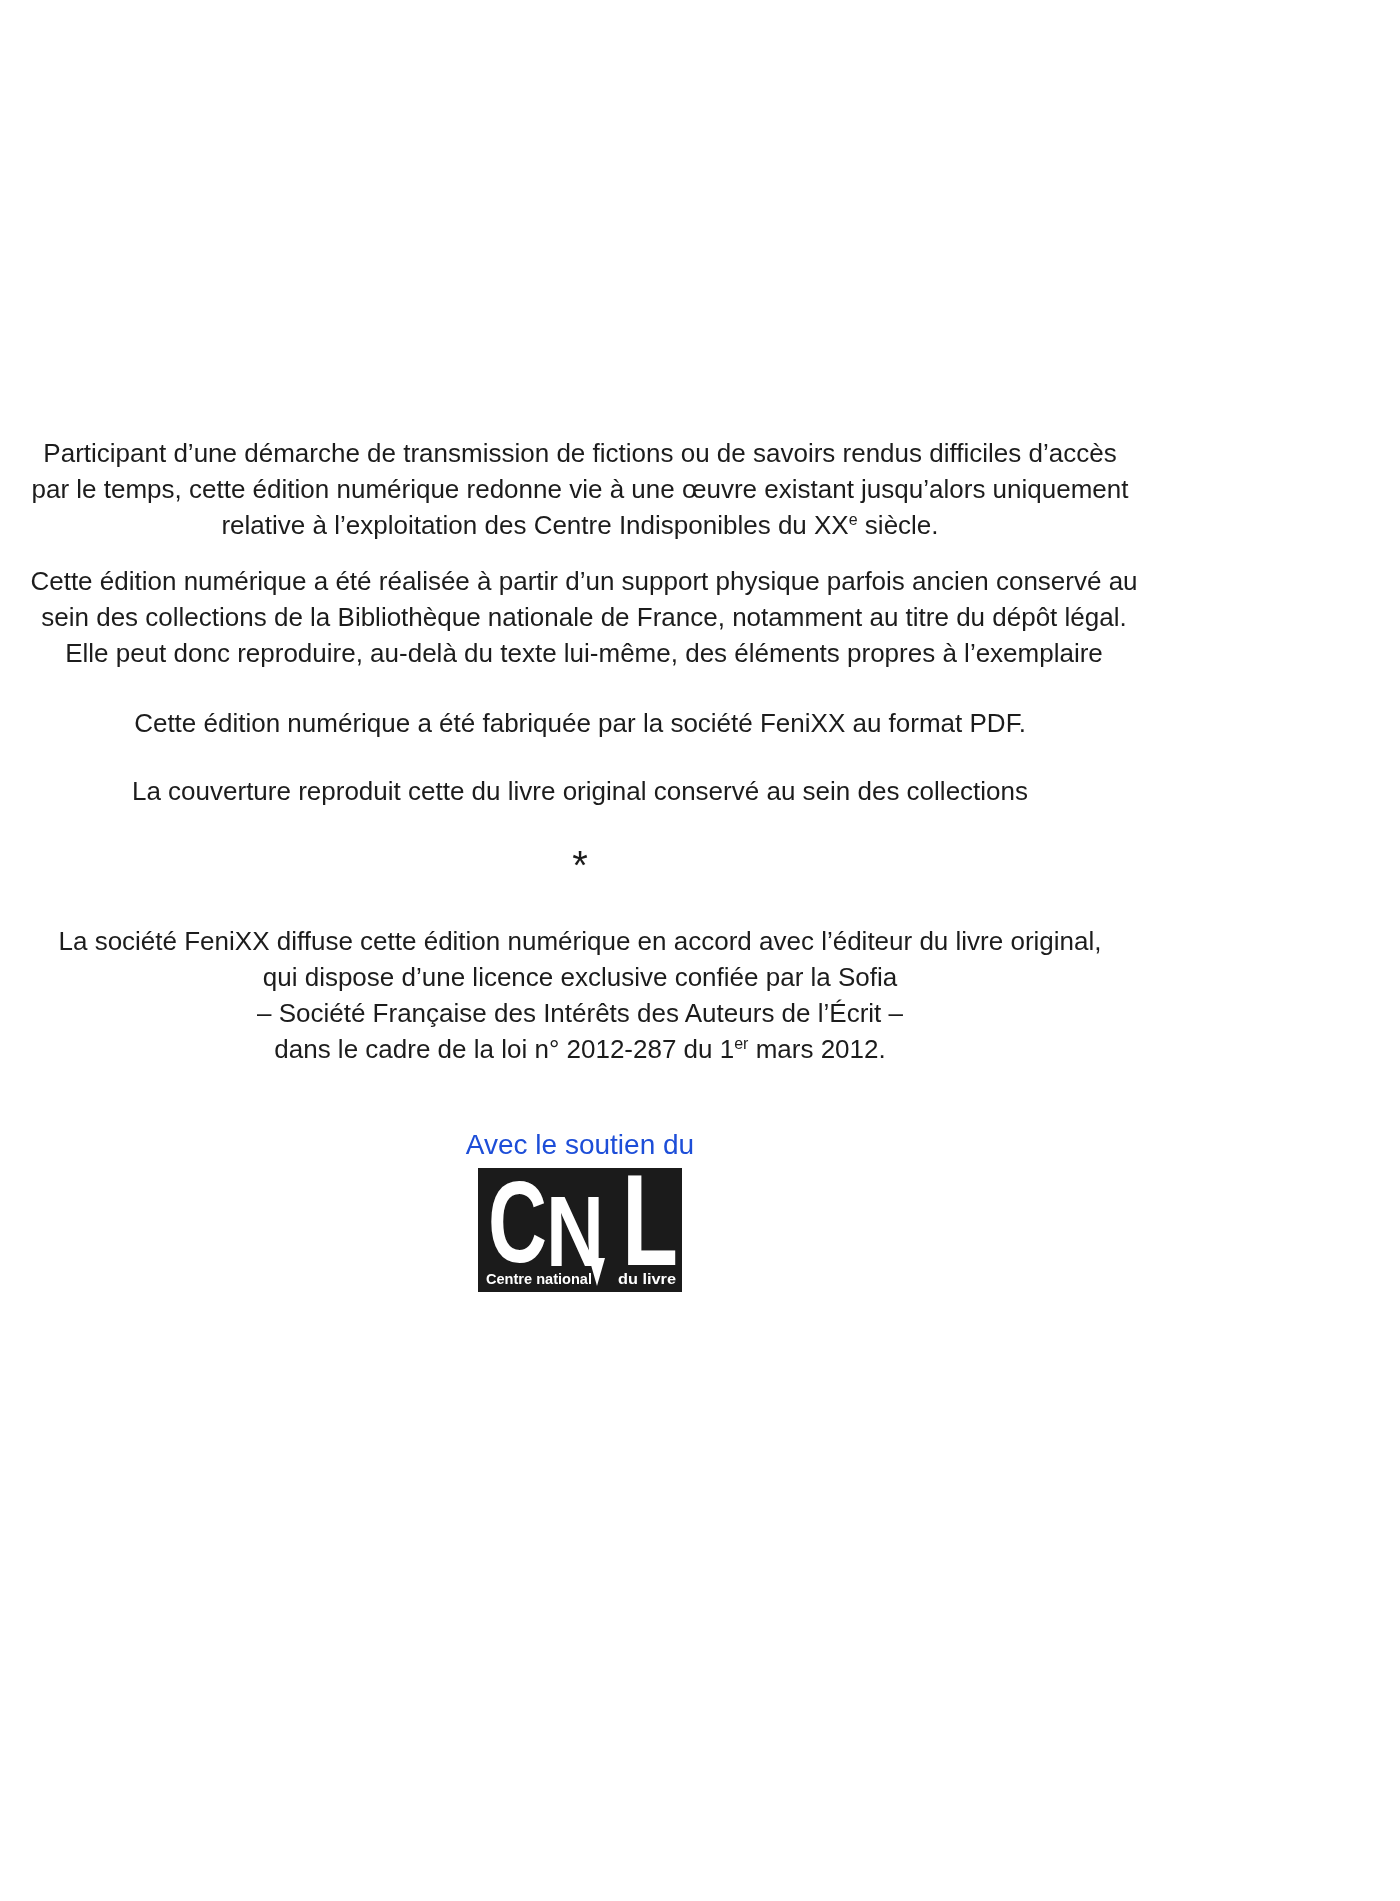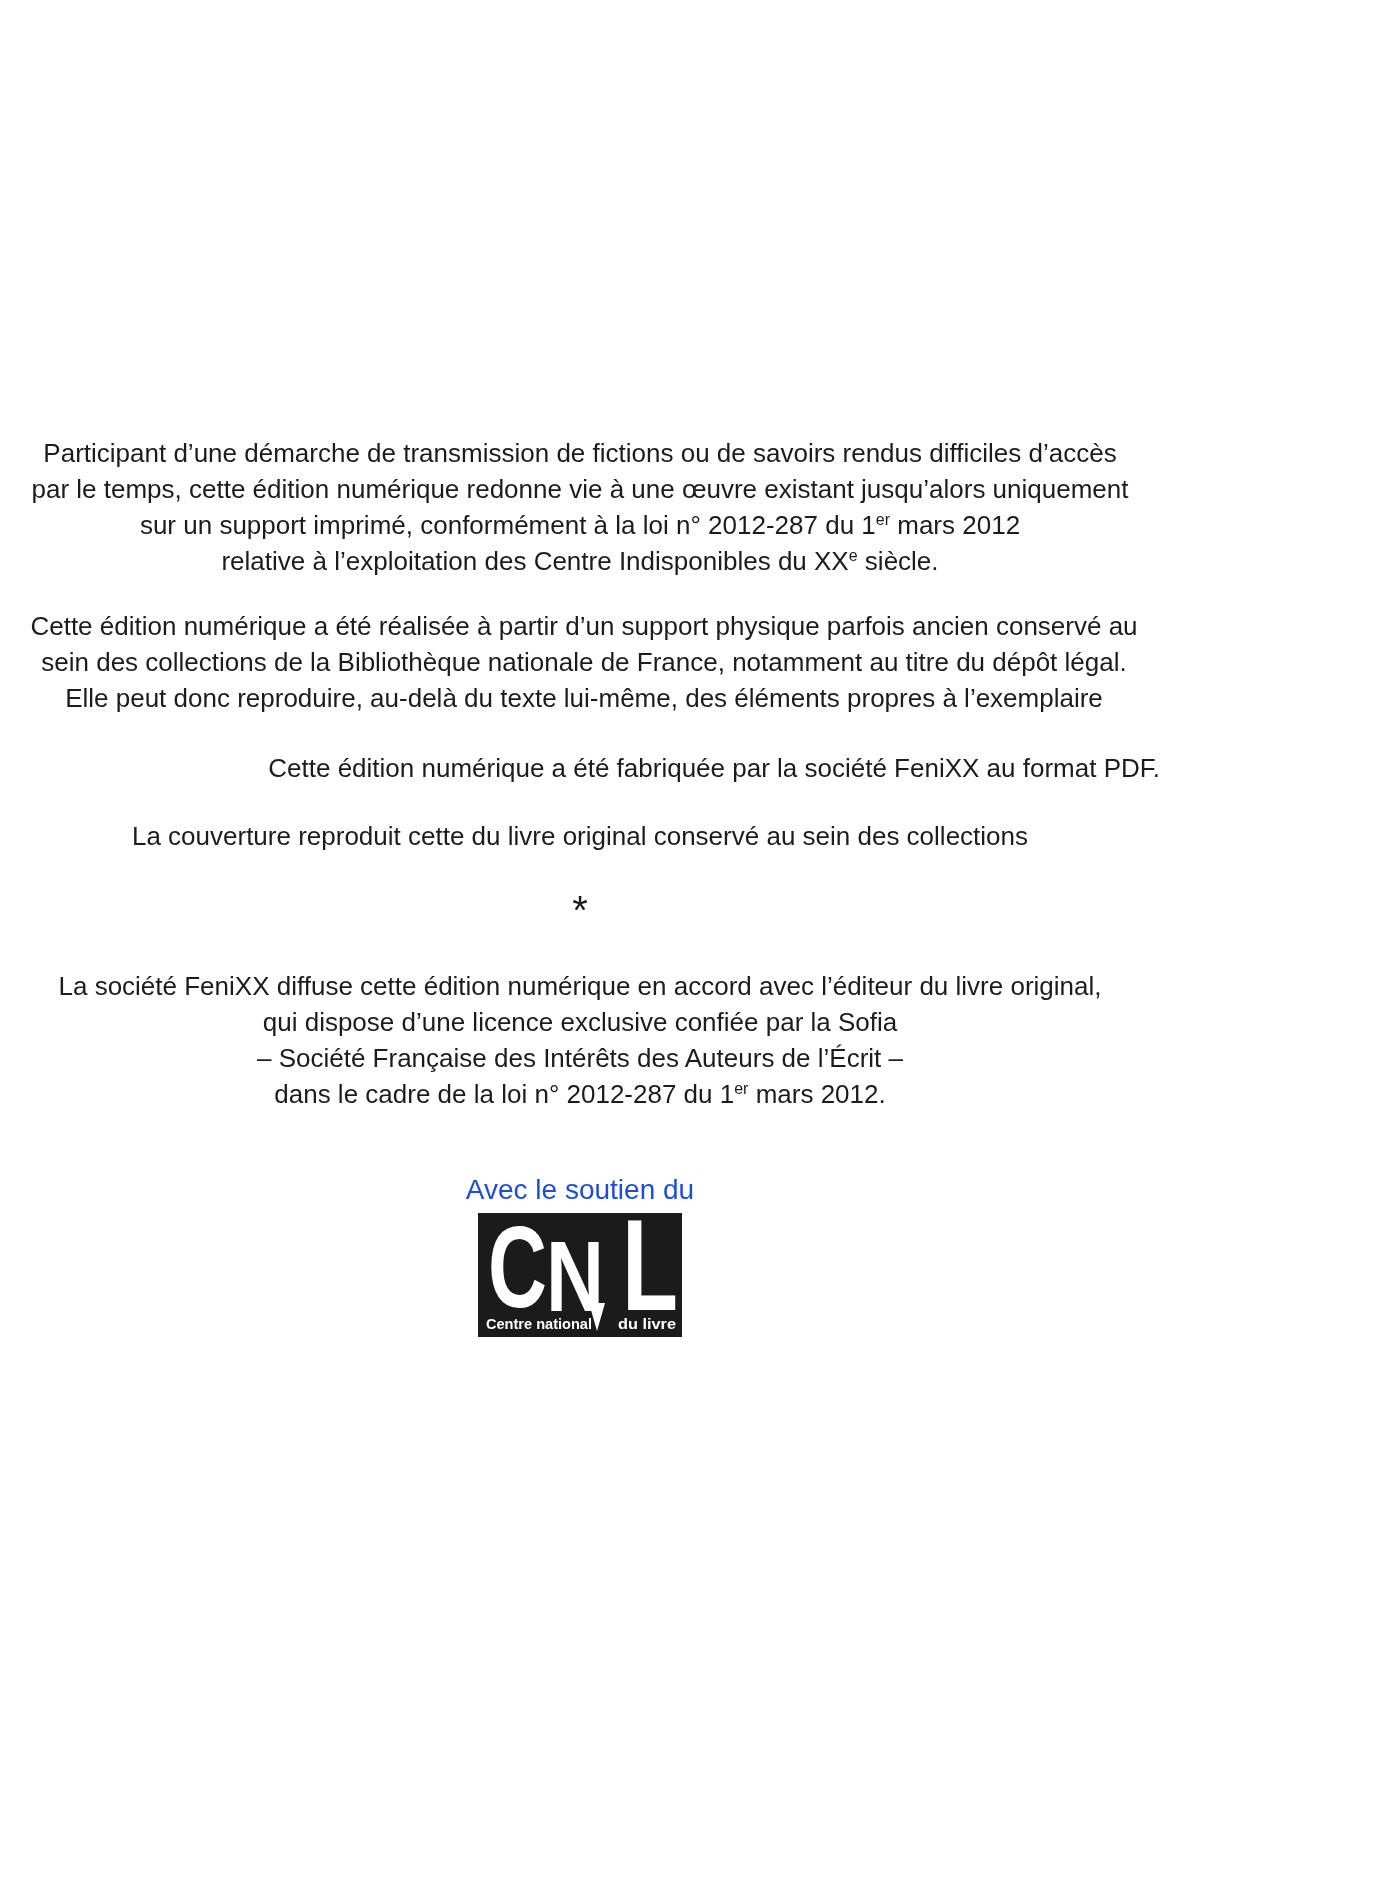--- a/index.html
+++ b/index.html
@@ -17,22 +17,22 @@
   }
   .content {
     box-sizing: border-box;
     padding-top: 435px;
     text-align: center;
     font-size: 26px;
     line-height: 36px;
   }
   .para { margin: 0; padding: 0; }
   .line { display: block; white-space: nowrap; }
-  .m-p2 { margin-top: 29px; padding-left: 8px; }
-  .m-p3 { margin-top: 34px; text-align: right; }
+  .m-p2 { margin-top: 20px; padding-left: 8px; }
+  .m-p3 { margin-top: 34px; }
   .m-p4 { margin-top: 32px; }
   .separator {
     margin-top: 38px;
     font-size: 40px;
     line-height: 36px;
   }
   .m-p5 { margin-top: 40px; }
   sup.sp {
     font-size: 16px;
     line-height: 0;
@@ -49,21 +49,20 @@
 </style>
 </head>
 <body>
 
 <main class="page">
   <div class="content">
 
     <p class="para">
       <span class="line">Participant d’une démarche de transmission de fictions ou de savoirs rendus difficiles d’accès</span>
       <span class="line">par le temps, cette édition numérique redonne vie à une œuvre existant jusqu’alors uniquement</span>
-      <span class="line"><span>sur un support imprimé, conformément à la loi n° 2012-287 du 1</span><sup class="sp">er</sup><span> mars 2012</span></span>
       <span class="line"><span>relative à l’exploitation des Centre Indisponibles du XX</span><sup class="sp">e</sup><span> siècle.</span></span>
     </p>
 
     <p class="para m-p2">
       <span class="line">Cette édition numérique a été réalisée à partir d’un support physique parfois ancien conservé au</span>
       <span class="line">sein des collections de la Bibliothèque nationale de France, notamment au titre du dépôt légal.</span>
       <span class="line">Elle peut donc reproduire, au-delà du texte lui-même, des éléments propres à l’exemplaire</span>
     </p>
 
     <p class="para m-p3">

